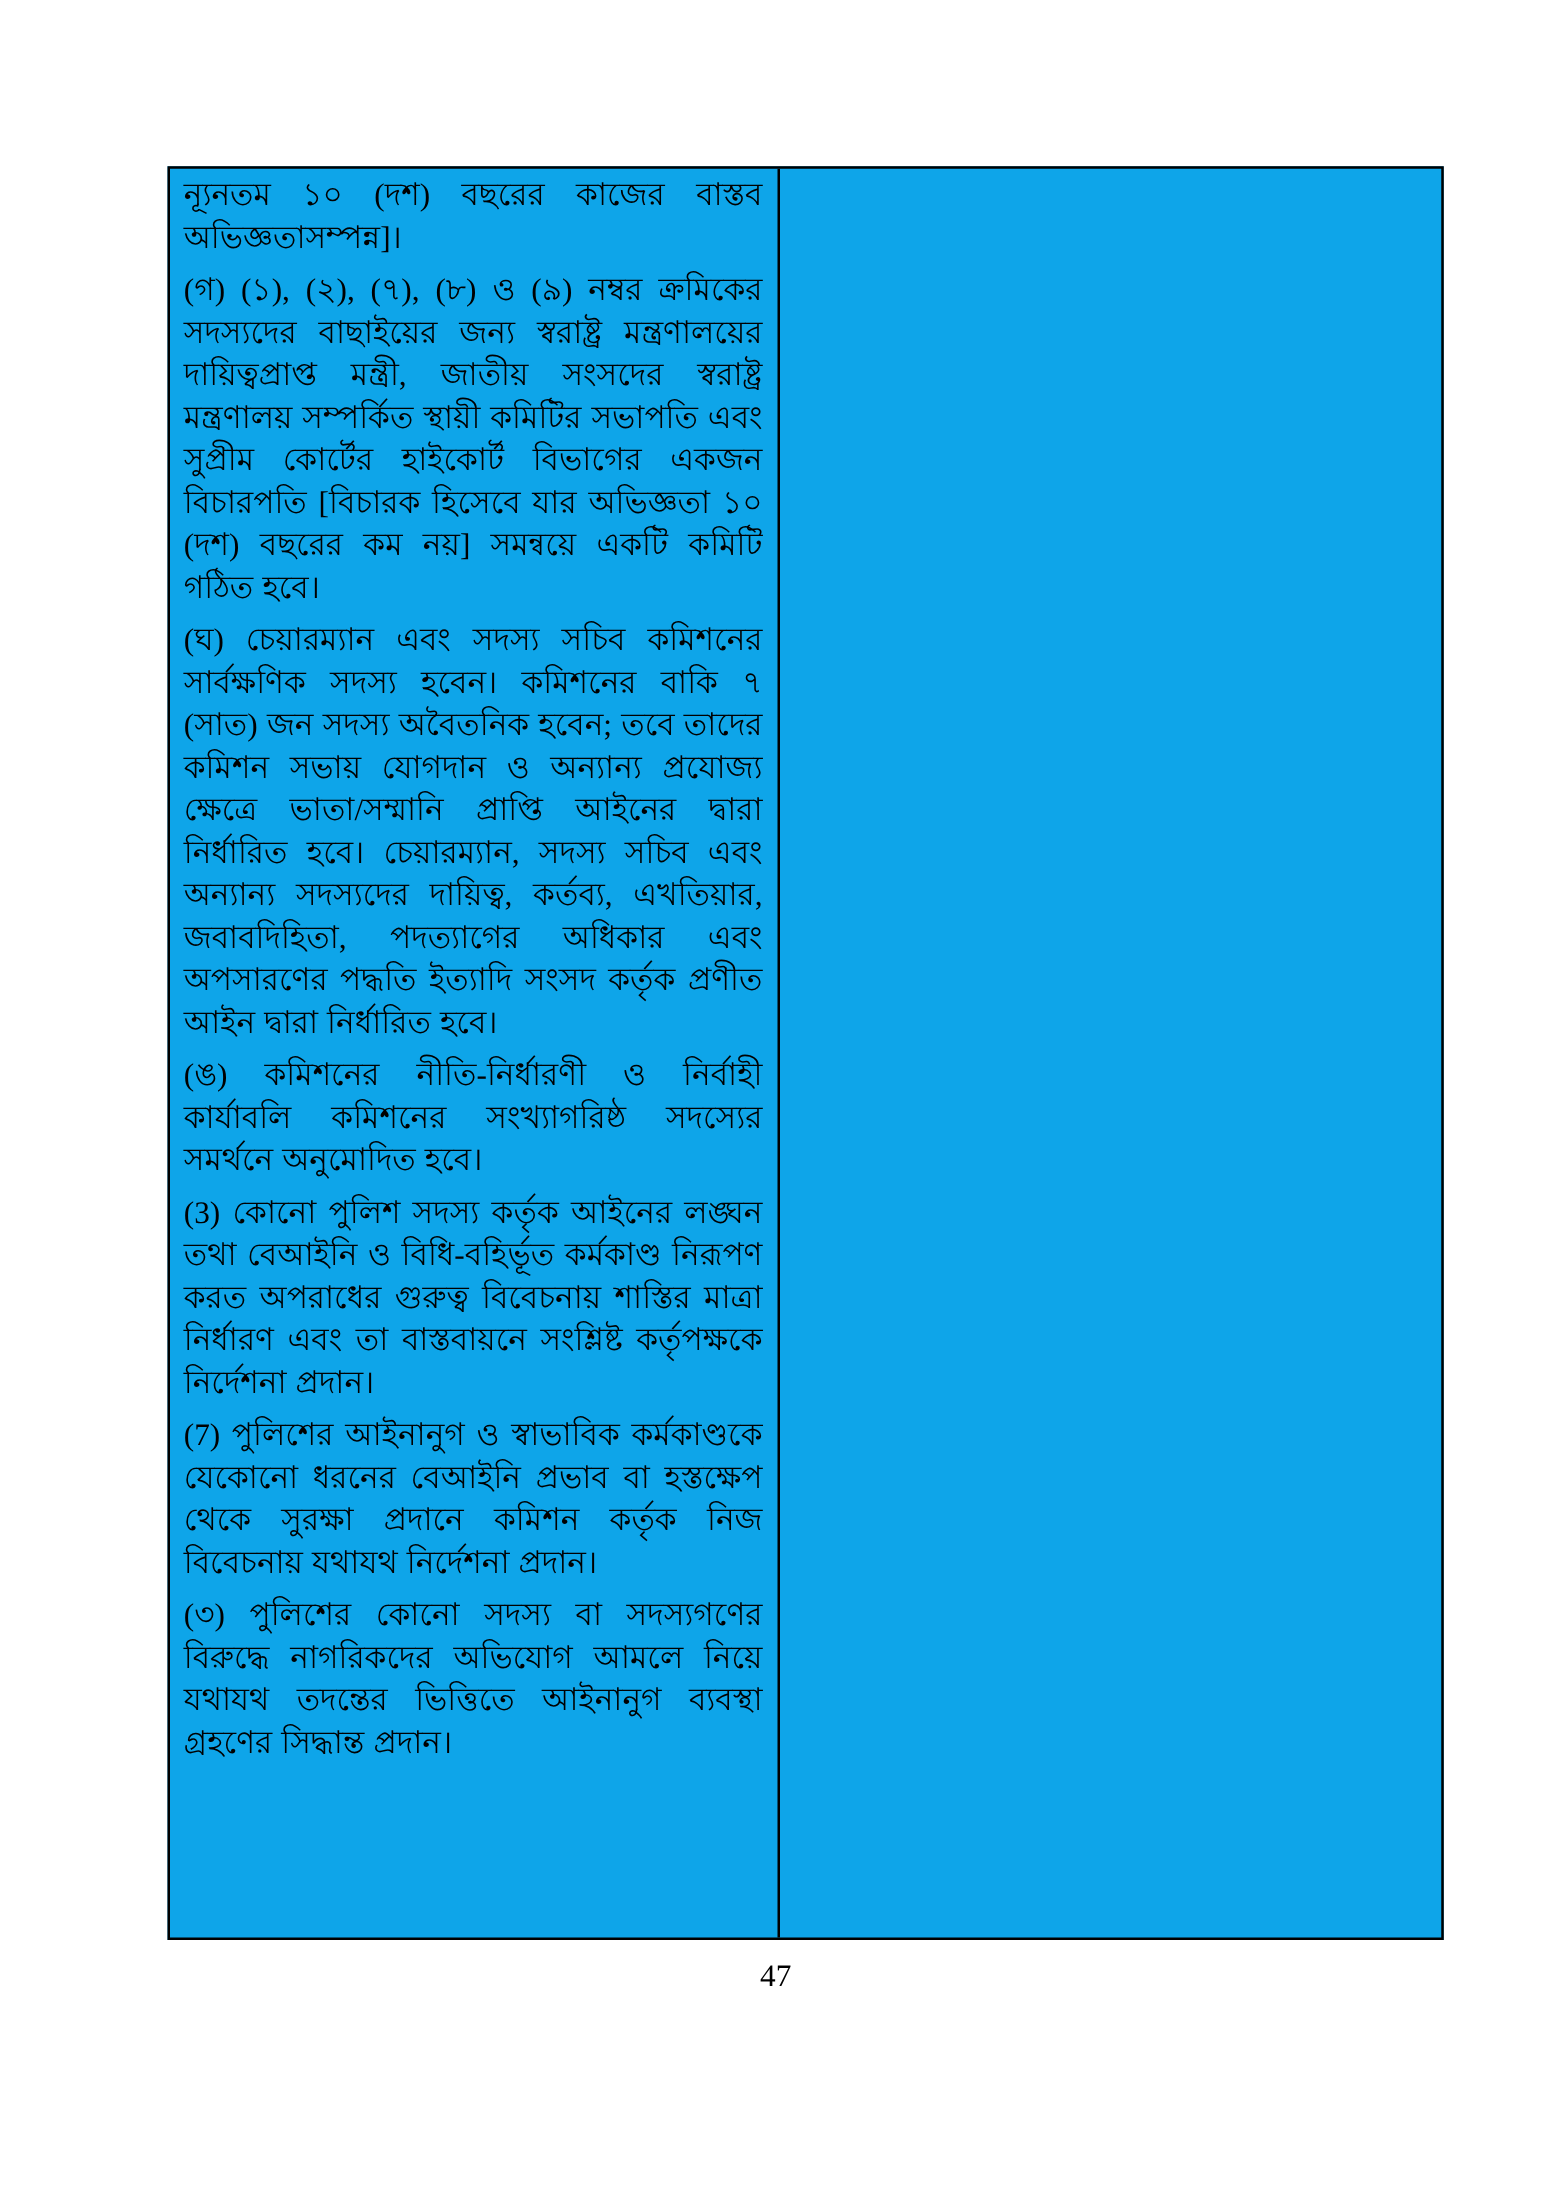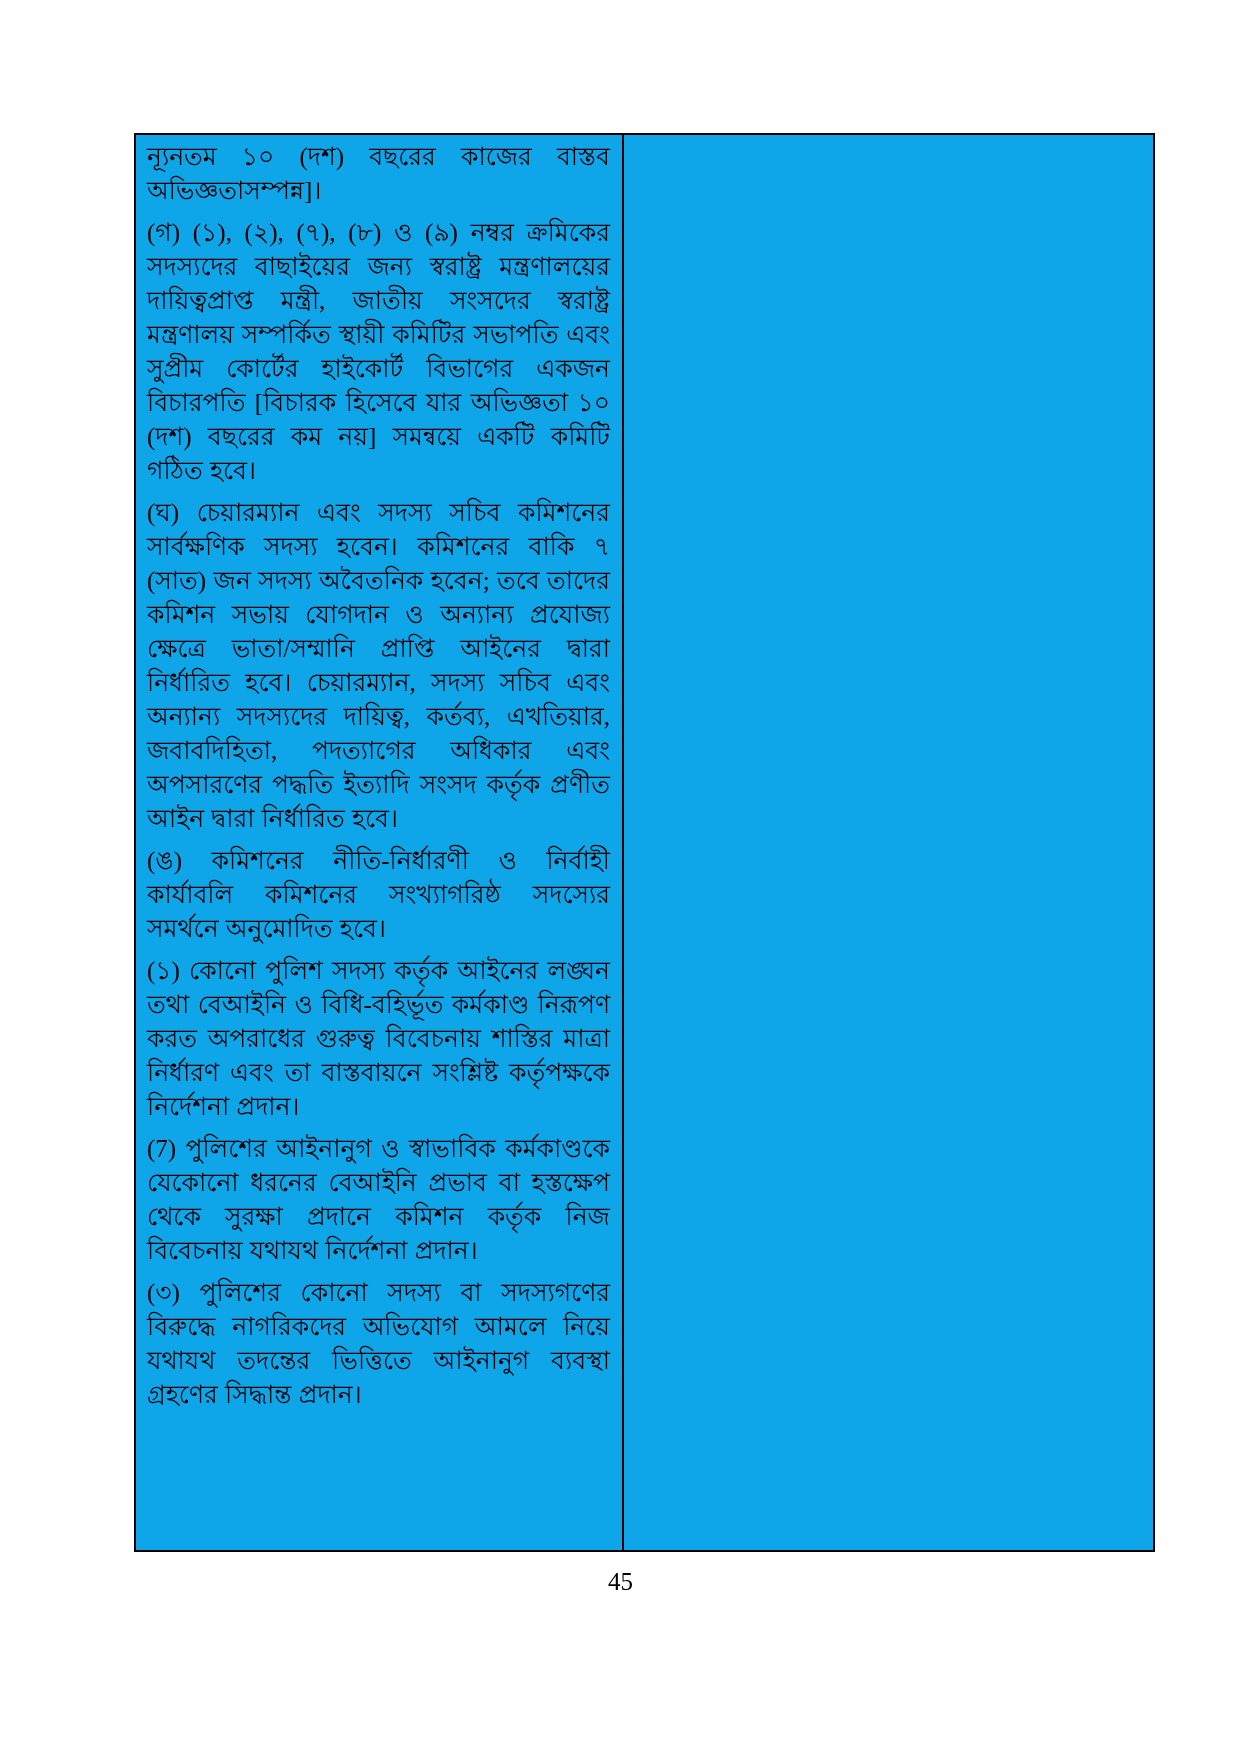--- a/index.html
+++ b/index.html
@@ -61,21 +61,21 @@
 </style>
 </head>
 <body>
 
 <div class="doc-table">
   <div class="cell cell-left">
     <p>ন্যূনতম ১০ (দশ) বছরের কাজের বাস্তব অভিজ্ঞতাসম্পন্ন]।</p>
     <p>(গ) (১), (২), (৭), (৮) ও (৯) নম্বর ক্রমিকের সদস্যদের বাছাইয়ের জন্য স্বরাষ্ট্র মন্ত্রণালয়ের দায়িত্বপ্রাপ্ত মন্ত্রী, জাতীয় সংসদের স্বরাষ্ট্র মন্ত্রণালয় সম্পর্কিত স্থায়ী কমিটির সভাপতি এবং সুপ্রীম কোর্টের হাইকোর্ট বিভাগের একজন বিচারপতি [বিচারক হিসেবে যার অভিজ্ঞতা ১০ (দশ) বছরের কম নয়] সমন্বয়ে একটি কমিটি গঠিত হবে।</p>
     <p>(ঘ) চেয়ারম্যান এবং সদস্য সচিব কমিশনের সার্বক্ষণিক সদস্য হবেন। কমিশনের বাকি ৭ (সাত) জন সদস্য অবৈতনিক হবেন; তবে তাদের কমিশন সভায় যোগদান ও অন্যান্য প্রযোজ্য ক্ষেত্রে ভাতা/সম্মানি প্রাপ্তি আইনের দ্বারা নির্ধারিত হবে। চেয়ারম্যান, সদস্য সচিব এবং অন্যান্য সদস্যদের দায়িত্ব, কর্তব্য, এখতিয়ার, জবাবদিহিতা, পদত্যাগের অধিকার এবং অপসারণের পদ্ধতি ইত্যাদি সংসদ কর্তৃক প্রণীত আইন দ্বারা নির্ধারিত হবে।</p>
     <p>(ঙ) কমিশনের নীতি-নির্ধারণী ও নির্বাহী কার্যাবলি কমিশনের সংখ্যাগরিষ্ঠ সদস্যের সমর্থনে অনুমোদিত হবে।</p>
-    <p>(১) কোনো পুলিশ সদস্য কর্তৃক আইনের লঙ্ঘন তথা বেআইনি ও বিধি-বহির্ভূত কর্মকাণ্ড নিরূপণ করত অপরাধের গুরুত্ব বিবেচনায় শাস্তির মাত্রা নির্ধারণ এবং তা বাস্তবায়নে সংশ্লিষ্ট কর্তৃপক্ষকে নির্দেশনা প্রদান।</p>
+    <p>(3) কোনো পুলিশ সদস্য কর্তৃক আইনের লঙ্ঘন তথা বেআইনি ও বিধি-বহির্ভূত কর্মকাণ্ড নিরূপণ করত অপরাধের গুরুত্ব বিবেচনায় শাস্তির মাত্রা নির্ধারণ এবং তা বাস্তবায়নে সংশ্লিষ্ট কর্তৃপক্ষকে নির্দেশনা প্রদান।</p>
     <p>(7) পুলিশের আইনানুগ ও স্বাভাবিক কর্মকাণ্ডকে যেকোনো ধরনের বেআইনি প্রভাব বা হস্তক্ষেপ থেকে সুরক্ষা প্রদানে কমিশন কর্তৃক নিজ বিবেচনায় যথাযথ নির্দেশনা প্রদান।</p>
     <p>(৩) পুলিশের কোনো সদস্য বা সদস্যগণের বিরুদ্ধে নাগরিকদের অভিযোগ আমলে নিয়ে যথাযথ তদন্তের ভিত্তিতে আইনানুগ ব্যবস্থা গ্রহণের সিদ্ধান্ত প্রদান।</p>
 
   </div>
   <div class="cell cell-right"></div>
 </div>
 
-<div class="page-footer">45</div>
+<div class="page-footer">47</div>
 
 </body></html>

